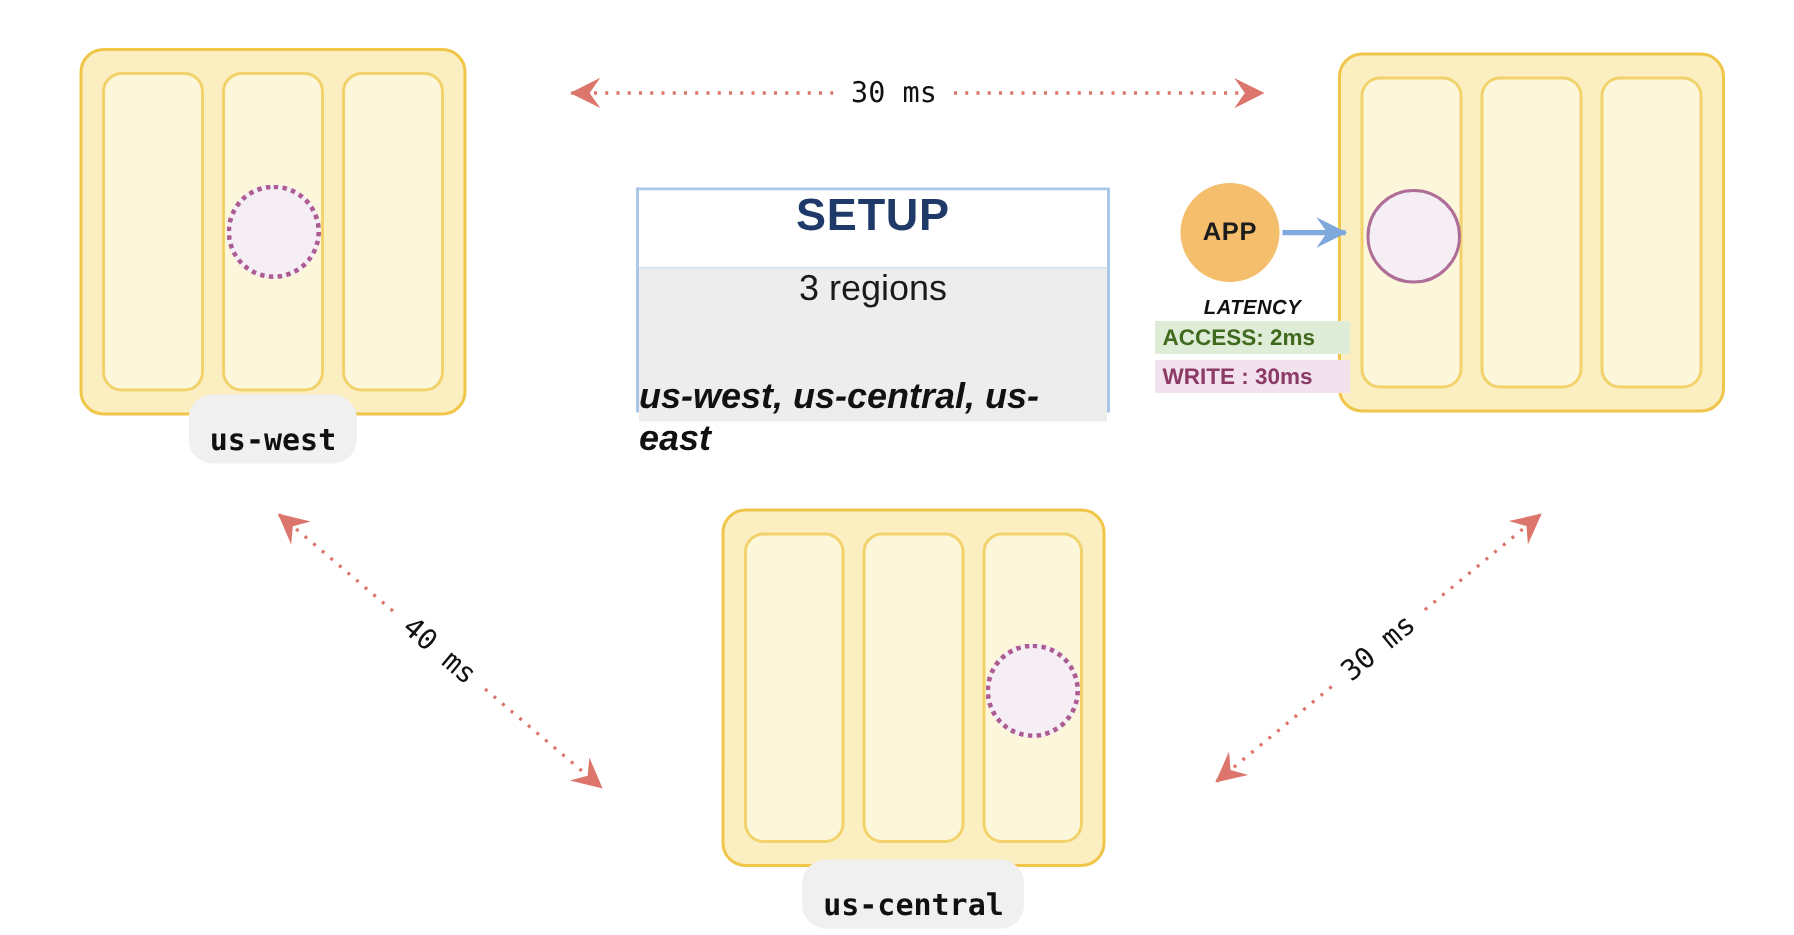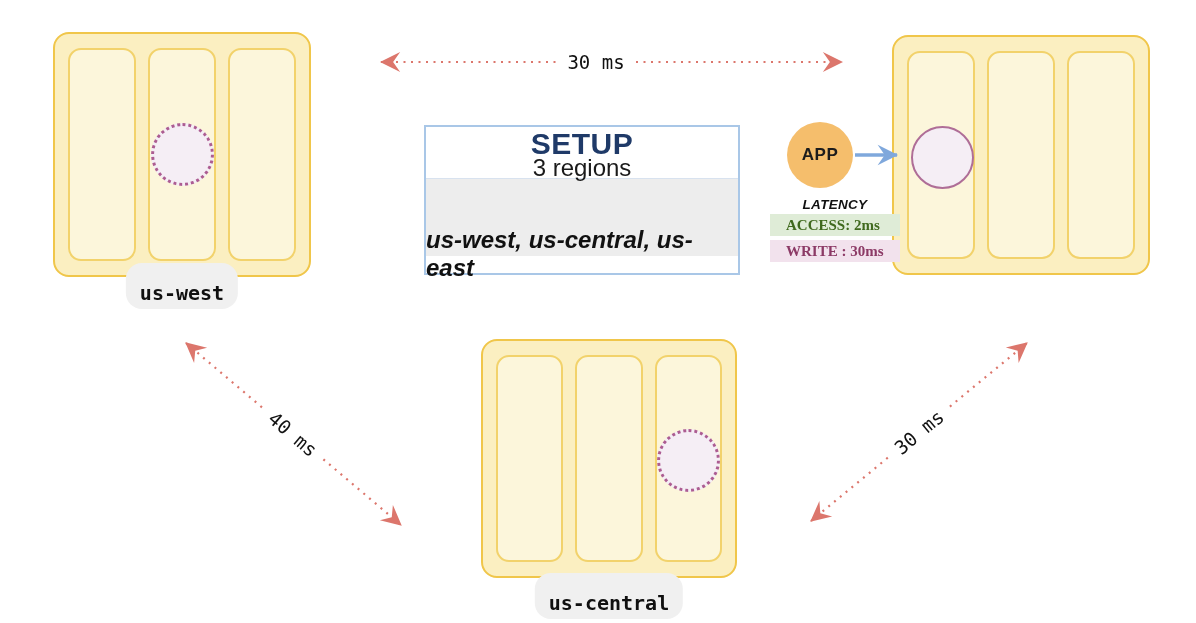--- a/index.html
+++ b/index.html
@@ -74,25 +74,25 @@
     display: flex; align-items: flex-start; justify-content: center;
     background: #ffffff;
   }
   .setup-title {
     font-size: 30px;
     font-weight: bold;
     color: #1F3A68;
     letter-spacing: 0.5px;
   }
   .setup-body {
-    height: 78px;
+    height: 103px;
     background: #EDEDED;
     border-top: 1px solid #D8E2EF;
     display: flex; flex-direction: column;
-    align-items: center; justify-content: center;
+    align-items: center; justify-content: flex-start;
     gap: 2px;
   }
   .setup-line1 { font-size: 24px; color: #1a1a1a; }
   .setup-line2 { font-size: 24px; color: #111; font-weight: bold; font-style: italic; margin-top: 42px; }
 
   
   .app-circle {
     position: absolute;
     left: 787px; top: 122px;
     width: 66px; height: 66px;
@@ -109,22 +109,22 @@
     text-align: center;
     font-size: 13.5px; font-weight: bold; color: #111;
     letter-spacing: 0.3px;
     z-index: 4;
     font-style: italic;
   }
   .latency-badge {
     position: absolute;
     left: 770px; width: 130px; height: 22px;
     display: flex; align-items: center;
-    padding-left: 16px;
-    font-family: Liberation Serif, serif;
+    padding-left: 5px;
+    font-family: Liberation Sans, sans-serif;
     font-weight: bold; font-size: 15px;
     white-space: nowrap;
     z-index: 4;
   }
   .latency-access { top: 214px; background: #DFECD7; color: #406A1E; }
   .latency-write  { top: 240px; background: #F2E2ED; color: #8C3A66; }
 
   
   .arrow-layer {
     position: absolute;

